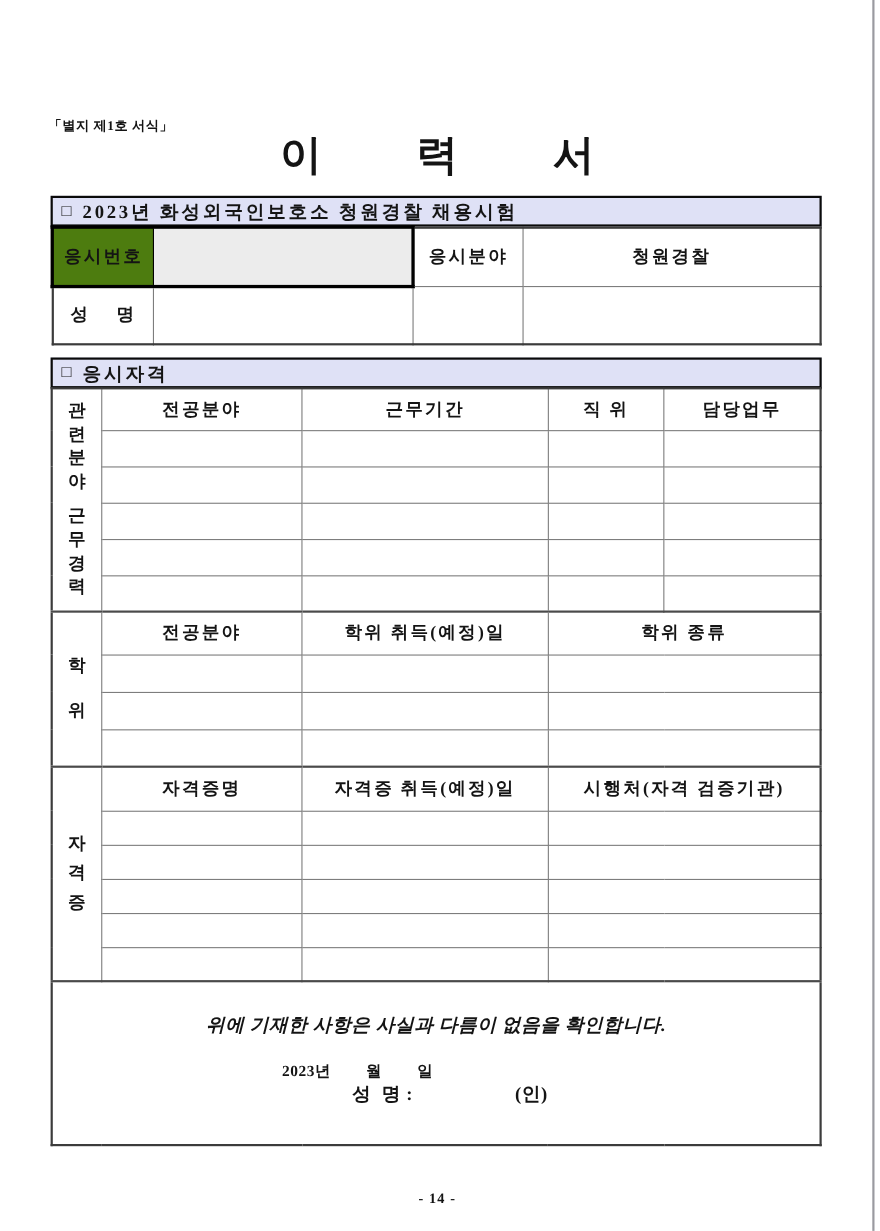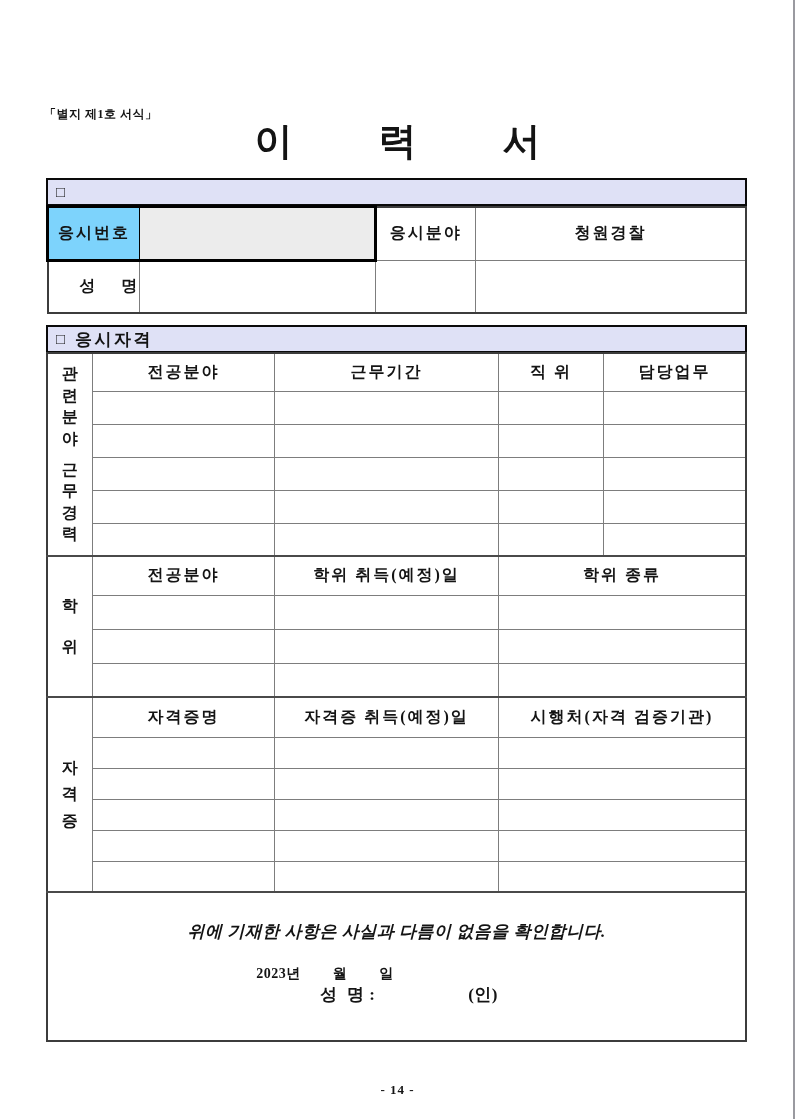--- a/index.html
+++ b/index.html
@@ -18,23 +18,23 @@
 
   .bar { height:28px; background:#dfe1f6; border:2px solid #0a0a0a; display:flex; align-items:center; padding-left:8px; font-size:17px; font-weight:700; letter-spacing:2.5px; }
   .bar .bullet { font-size:15px; margin-right:10px; letter-spacing:0; }
 
   table { width:100%; border-collapse:collapse; table-layout:fixed; margin-top:-1px; border:2px solid #3c3c3c; }
   td, th { border:1px solid #7d7d7d; font-size:16px; font-weight:700; text-align:center; vertical-align:middle; letter-spacing:2px; }
 
   
   .t1-r1 td { height:54px; }
   .t1-r2 td { height:52px; }
-  .cell-gray-label { background:#7dd3fc; border:3px solid #000; border-right:1px solid #000; }
+  .cell-gray-label { background:#4d7c0f; border:3px solid #000; border-right:1px solid #000; }
   .cell-gray-input { background:#ececec; border:3px solid #000; border-left:1px solid #000; }
-  .pre { white-space:pre;text-align:right; }
+  .pre { white-space:pre; }
 
   
   .vlabel { width:45px; letter-spacing:0; padding:4px 0; }
   .vstack { display:flex; flex-direction:column; align-items:center; gap:3px; line-height:1.15; }
   .vstack.g22 { gap:22px; }
   .vstack.g8 { gap:8px; }
   .vgap { height:13px; }
 
   .work-head td { height:38px; }
   .work-row td { height:33px; }
@@ -62,20 +62,21 @@
 
 <div class="doc-title">
   <span>이</span>
   <span>력</span>
   <span>서</span>
 </div>
 
 <div class="section section1">
   <div class="bar">
     <span class="bullet">□</span>
+    <span>2023년 화성외국인보호소 청원경찰 채용시험</span>
   </div>
   <table>
     <colgroup>
         <col style="width:92px">
         <col style="width:235px">
         <col style="width:100px">
         <col style="width:270px">
       </colgroup>
     <tbody>
       <tr class="t1-r1">

